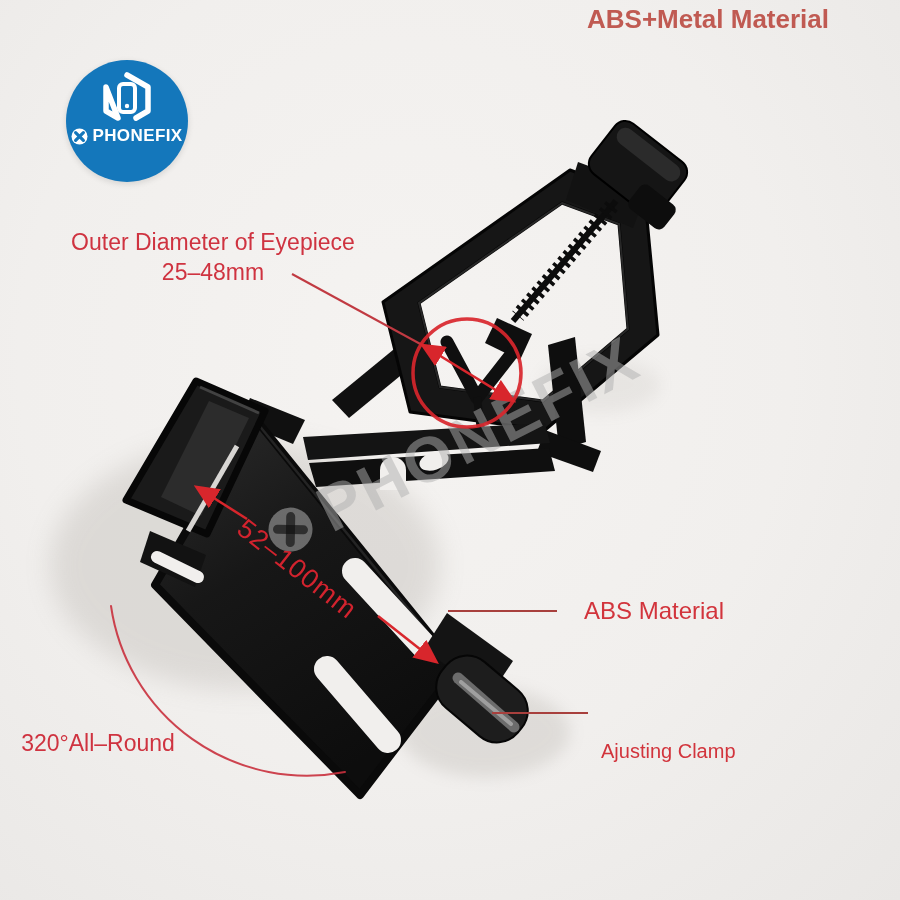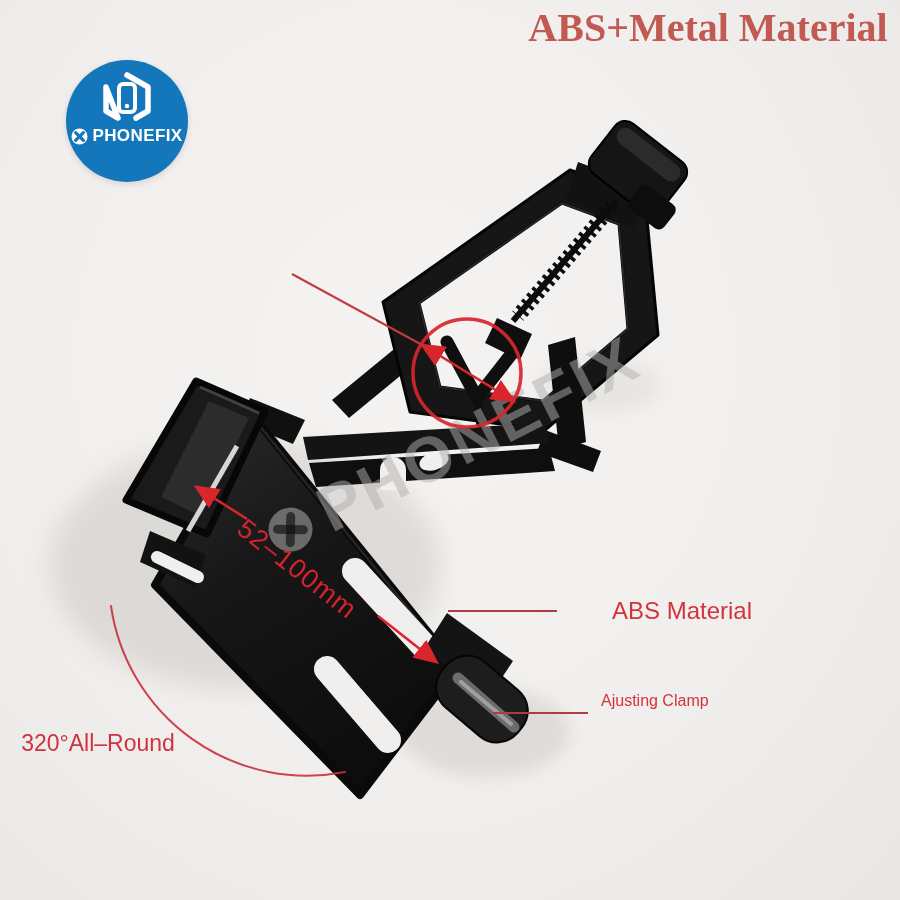--- a/index.html
+++ b/index.html
@@ -5,21 +5,21 @@
   html,body{margin:0;padding:0;}
   .stage{
     position:relative;width:900px;height:900px;overflow:hidden;
     background:radial-gradient(ellipse at 45% 40%, #f5f3f1 0%, #f1efed 55%, #e9e7e5 100%);
     font-family:"Liberation Sans", sans-serif;
   }
   .layer{position:absolute;left:0;top:0;width:900px;height:900px;}
   
   .title{
     position:absolute;left:528px;top:4px;width:360px;text-align:center;
-    font-size:40px;font-weight:bold;letter-spacing:0px;color:#c05a52;font-family:Liberation Serif, serif;
+    font-size:26px;font-weight:bold;letter-spacing:0px;color:#c05a52;
   }
   
   .logo{
     position:absolute;left:66px;top:60px;width:122px;height:122px;border-radius:50%;
     background:#1477bb;display:flex;flex-direction:column;align-items:center;
     box-shadow:0 2px 6px rgba(0,0,0,0.12);
   }
   .logo .glyph{margin-top:10px;}
   .logo .brand-row{display:flex;align-items:center;gap:4px;margin-top:-4px;}
   .logo .brand{color:#ffffff;font-weight:bold;font-size:17px;letter-spacing:0.4px;}
@@ -32,22 +32,22 @@
     font-size:64px;font-weight:bold;letter-spacing:3px;color:rgba(175,175,175,0.5);
     white-space:nowrap;
   }
   
   .ann{position:absolute;color:#cf3340;}
   .ann-eyepiece{left:58px;top:228px;width:310px;text-align:center;font-size:23px;line-height:1.3;}
   .ann-width{
     left:250px;top:513px;font-size:27px;letter-spacing:1px;color:#d2232e;
     transform:rotate(38deg);transform-origin:left top;white-space:nowrap;
   }
-  .ann-abs{left:584px;top:597px;font-size:24px;color:#d2343c;white-space:nowrap;margin-left:28px;}
-  .ann-clamp{left:601px;top:692px;font-size:16px;color:#d2343c;white-space:nowrap;text-align:center;}
+  .ann-abs{left:584px;top:597px;font-size:24px;color:#d2343c;white-space:nowrap;}
+  .ann-clamp{left:601px;top:740px;font-size:20px;color:#d2343c;white-space:nowrap;text-align:center;}
   .ann-rotation{left:8px;top:728px;width:180px;text-align:center;font-size:23px;line-height:1.35;}
 </style>
 </head>
 <body>
 
 <div class="stage">
 
   <svg class="layer" viewBox="0 0 900 900" aria-hidden="true">
     <defs>
       <linearGradient id="plateGrad" x1="0" y1="0" x2="0.5" y2="1">
@@ -178,20 +178,24 @@
         <circle cx="8.5" cy="8.5" r="8" fill="#ffffff"></circle>
         <g transform="rotate(45 8.5 8.5)" stroke="#1477bb" stroke-width="3.2" stroke-linecap="round">
           <line x1="3" y1="8.5" x2="14" y2="8.5"></line>
           <line x1="8.5" y1="3" x2="8.5" y2="14"></line>
         </g>
       </svg>
       <span class="brand">PHONEFIX</span>
     </div>
   </div>
 
+  <div class="ann ann-eyepiece">
+    <div>Outer Diameter of Eyepiece</div>
+    <div>25–48mm</div>
+  </div>
 
   <div class="ann ann-width">52–100mm</div>
 
   <div class="ann ann-abs">ABS Material</div>
 
   <div class="ann ann-clamp">Ajusting Clamp</div>
 
   <div class="ann ann-rotation">
     <div>320°All–Round</div>
   </div>

